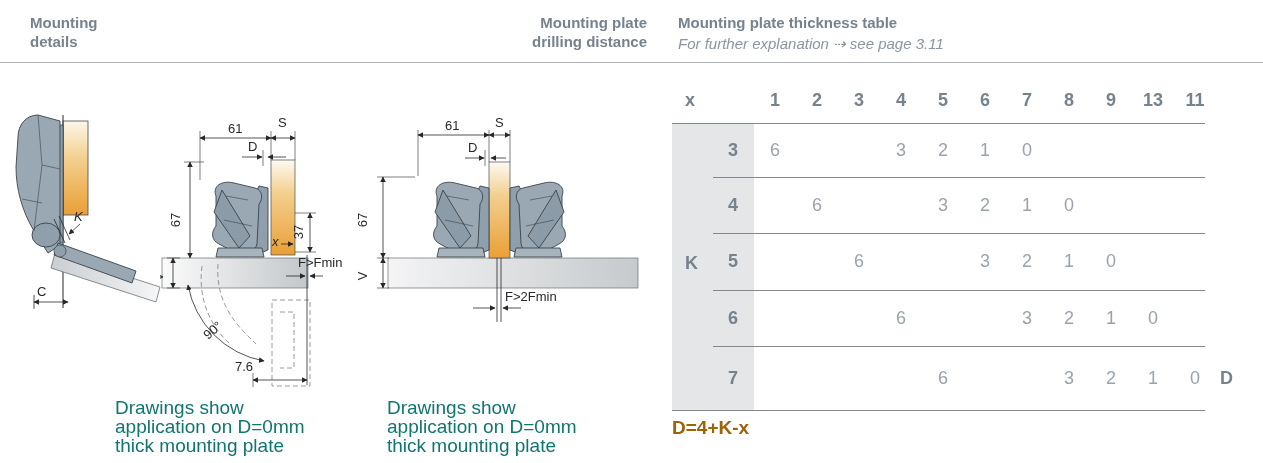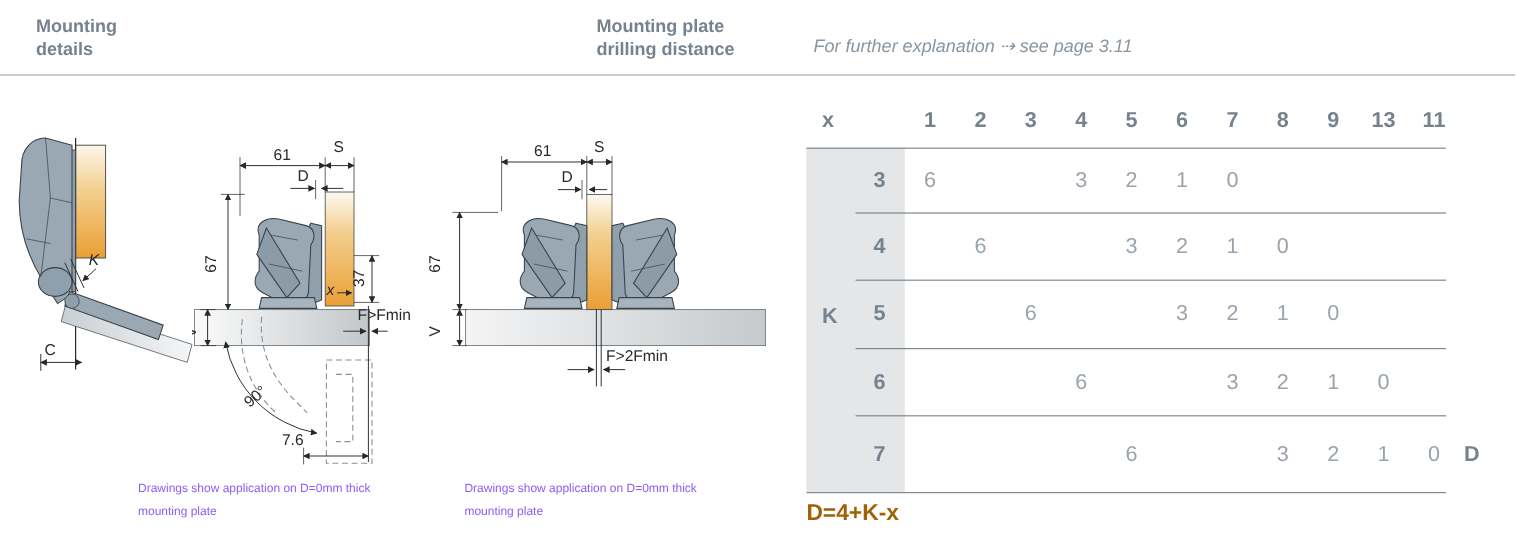--- a/index.html
+++ b/index.html
@@ -2,23 +2,23 @@
 <html><head>
 <meta charset="utf-8">
 <style>
   html,body{margin:0;padding:0;background:#fff;}
   .page{position:relative;width:1263px;height:463px;background:#fff;overflow:hidden;
         font-family:"Liberation Sans",sans-serif;color:#76838f;border-radius:18px;}
 
   
   .hdr{position:absolute;top:13px;font-size:15px;line-height:19px;font-weight:bold;color:#76838f;}
   .hdr1{left:30px;width:105px;}
-  .hdr2{left:497px;width:150px;}
+  .hdr2{left:497px;width:150px;text-align:right;}
   .hdr3{left:678px;width:430px;}
-  .hdr-sub{font-weight:normal;font-style:italic;color:#8a96a0;font-size:15px;margin-top:16px;}
+  .hdr-sub{font-weight:normal;font-style:italic;color:#8a96a0;font-size:15px;margin-top:2px;}
   .toprule{position:absolute;left:0;top:62px;width:1263px;height:1px;background:#a9afb5;}
 
   
   .tbl{position:absolute;left:672px;top:85px;width:584px;height:372px;font-size:18px;}
   .tbl .band{position:absolute;left:0;top:38px;width:82px;height:287px;background:#e4e6e8;}
   .hrow{position:absolute;left:0;top:0;height:30px;display:flex;align-items:center;}
   .xcell{width:82px;padding-left:13px;box-sizing:border-box;color:#76828d;font-weight:bold;}
   .hcell{width:42px;text-align:center;color:#76828d;font-weight:bold;}
   .kaxis{position:absolute;left:13px;top:168px;color:#76828d;font-weight:bold;}
   .trow{position:absolute;left:0;display:flex;align-items:center;}
@@ -35,32 +35,33 @@
   .l-s4{left:41px;top:261px;width:492px;}
   .l-bot{left:0;top:325px;width:533px;}
   .formula{position:absolute;left:0;top:332px;font-size:19px;font-weight:bold;color:#a16207;}
 
   
   .drawing{position:absolute;}
   .d1{left:8px;top:103px;}
   .d2{left:160px;top:100px;}
   .d3{left:355px;top:100px;}
   svg text{font-family:"Liberation Sans",sans-serif;fill:#26292c;font-size:13px;}
-  .caption{position:absolute;top:398px;width:212px;font-size:10px;line-height:19px;color:#8b5cf6;}
+  .caption{position:absolute;top:398px;width:212px;font-size:19px;line-height:19px;color:#0f766e;}
   .cap1{left:115px;}
   .cap2{left:387px;}
 </style>
 </head>
 <body>
 
 <div class="page">
 
   <div class="hdr hdr1">Mounting details</div>
   <div class="hdr hdr2">Mounting plate drilling distance</div>
   <div class="hdr hdr3">
+    <div>Mounting plate thickness table</div>
     <div class="hdr-sub">For further explanation ⇢ see page 3.11</div>
   </div>
   <div class="toprule"></div>
 
   <svg class="drawing d1" width="160" height="225" viewBox="0 0 160 225">
     <defs>
       <linearGradient id="pg1" x1="0" y1="0" x2="0" y2="1">
         <stop offset="0" stop-color="#fcf6ea"></stop>
           <stop offset="0.4" stop-color="#f3cf8e"></stop>
           <stop offset="1" stop-color="#ea9f35"></stop>

